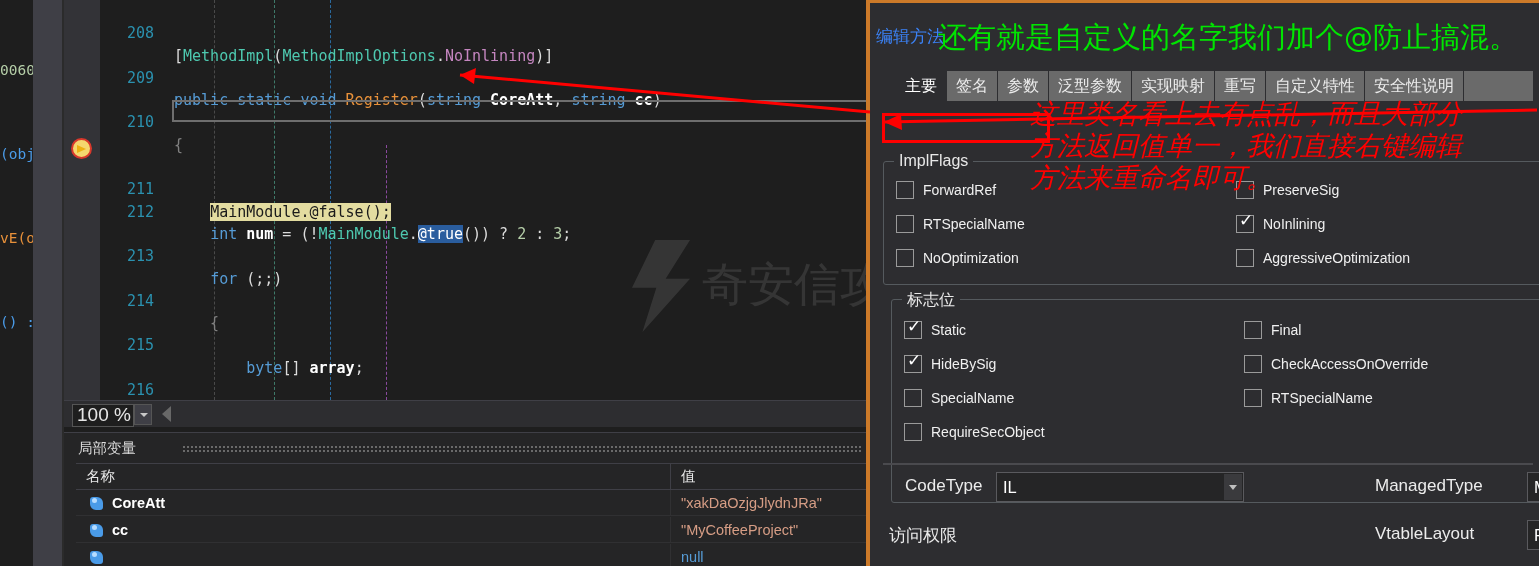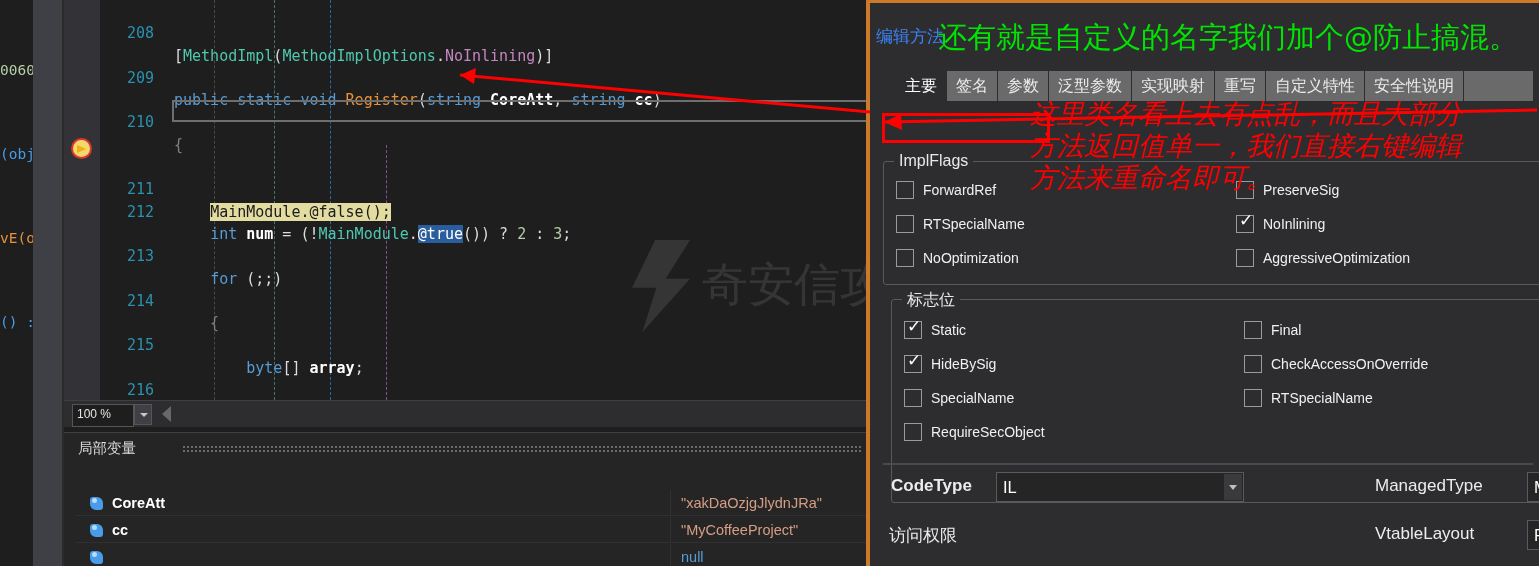--- a/index.html
+++ b/index.html
@@ -107,21 +107,21 @@
   }
 
   
   #zoombar {
     position: absolute; left: 64px; top: 400px; right: 0; height: 27px;
     background: #2d2d30; border-top: 1px solid #3f3f46;
   }
   #zoom-combo {
     position: absolute; left: 8px; top: 3px; width: 62px; height: 23px;
     background: #1e1e1e; border: 1px solid #555; color: #e6e6e6;
-    font-size: 12px; padding-left: 4px; line-height: 19px;
+    font-size: 19px; padding-left: 4px; line-height: 19px;
   }
   #zoom-arrow {
     position: absolute; left: 70px; top: 3px; width: 18px; height: 21px;
     background: #3f3f46; border: 1px solid #555;
   }
   #zoom-arrow::after {
     content: ""; position: absolute; left: 5px; top: 8px;
     border-left: 4px solid transparent; border-right: 4px solid transparent;
     border-top: 4px solid #c8c8c8;
   }
@@ -388,20 +388,24 @@
 
     <div id="zoombar">
       <div id="zoom-combo">100 %</div>
       <div id="zoom-arrow"></div>
       <div id="scroll-left-arrow"></div>
     </div>
 
     <div id="locals">
       <div id="locals-title">局部变量</div>
       <div id="locals-grip"></div>
+      <div id="locals-head">
+        <div class="lh-cell" id="lh-name">名称</div>
+        <div class="lh-cell" id="lh-val">值</div>
+      </div>
 
       <div class="loc-row" style="top:57px;">
         <span class="loc-icon"></span>
         <div class="loc-name">CoreAtt</div>
         <div class="loc-val">"xakDaOzjgJlydnJRa"</div>
       </div>
       <div class="loc-row" style="top:84px;">
         <span class="loc-icon"></span>
         <div class="loc-name">cc</div>
         <div class="loc-val">"MyCoffeeProject"</div>
@@ -491,21 +495,21 @@
         <span class="cblabel">CheckAccessOnOverride</span>
       </div>
       <div class="cbrow" style="left:352px; top:84px;">
         <span class="cb"></span>
         <span class="cblabel">RTSpecialName</span>
       </div>
     </div>
 
     <div id="combo-divider"></div>
 
-    <div class="lbl-static" style="left:21px; top:473px;font-weight:bold;">CodeType</div>
+    <div class="lbl-static" style="left:35px; top:473px;">CodeType</div>
     <div class="combo" style="left:126px; top:469px; width:248px;">
       <div class="cv">IL</div>
       <div class="carrow"></div>
     </div>
     <div class="lbl-static" style="left:505px; top:473px;">ManagedType</div>
     <div class="combo" style="left:657px; top:469px; width:60px;">
       <div class="cv">M</div>
     </div>
 
     <div class="lbl-static" style="left:19px; top:521px;">访问权限</div>

